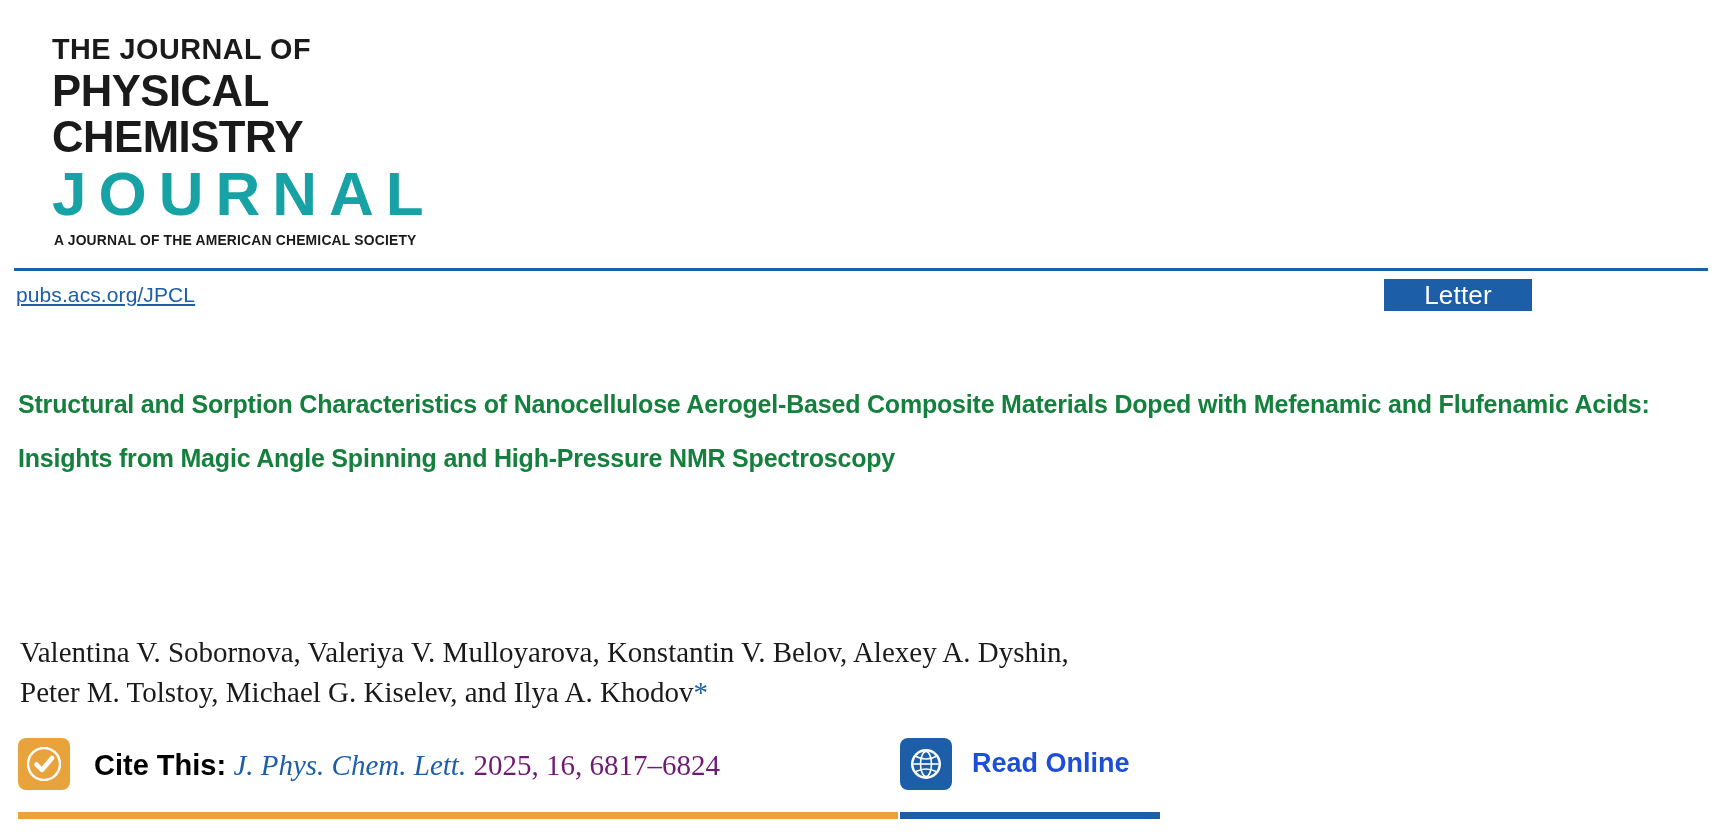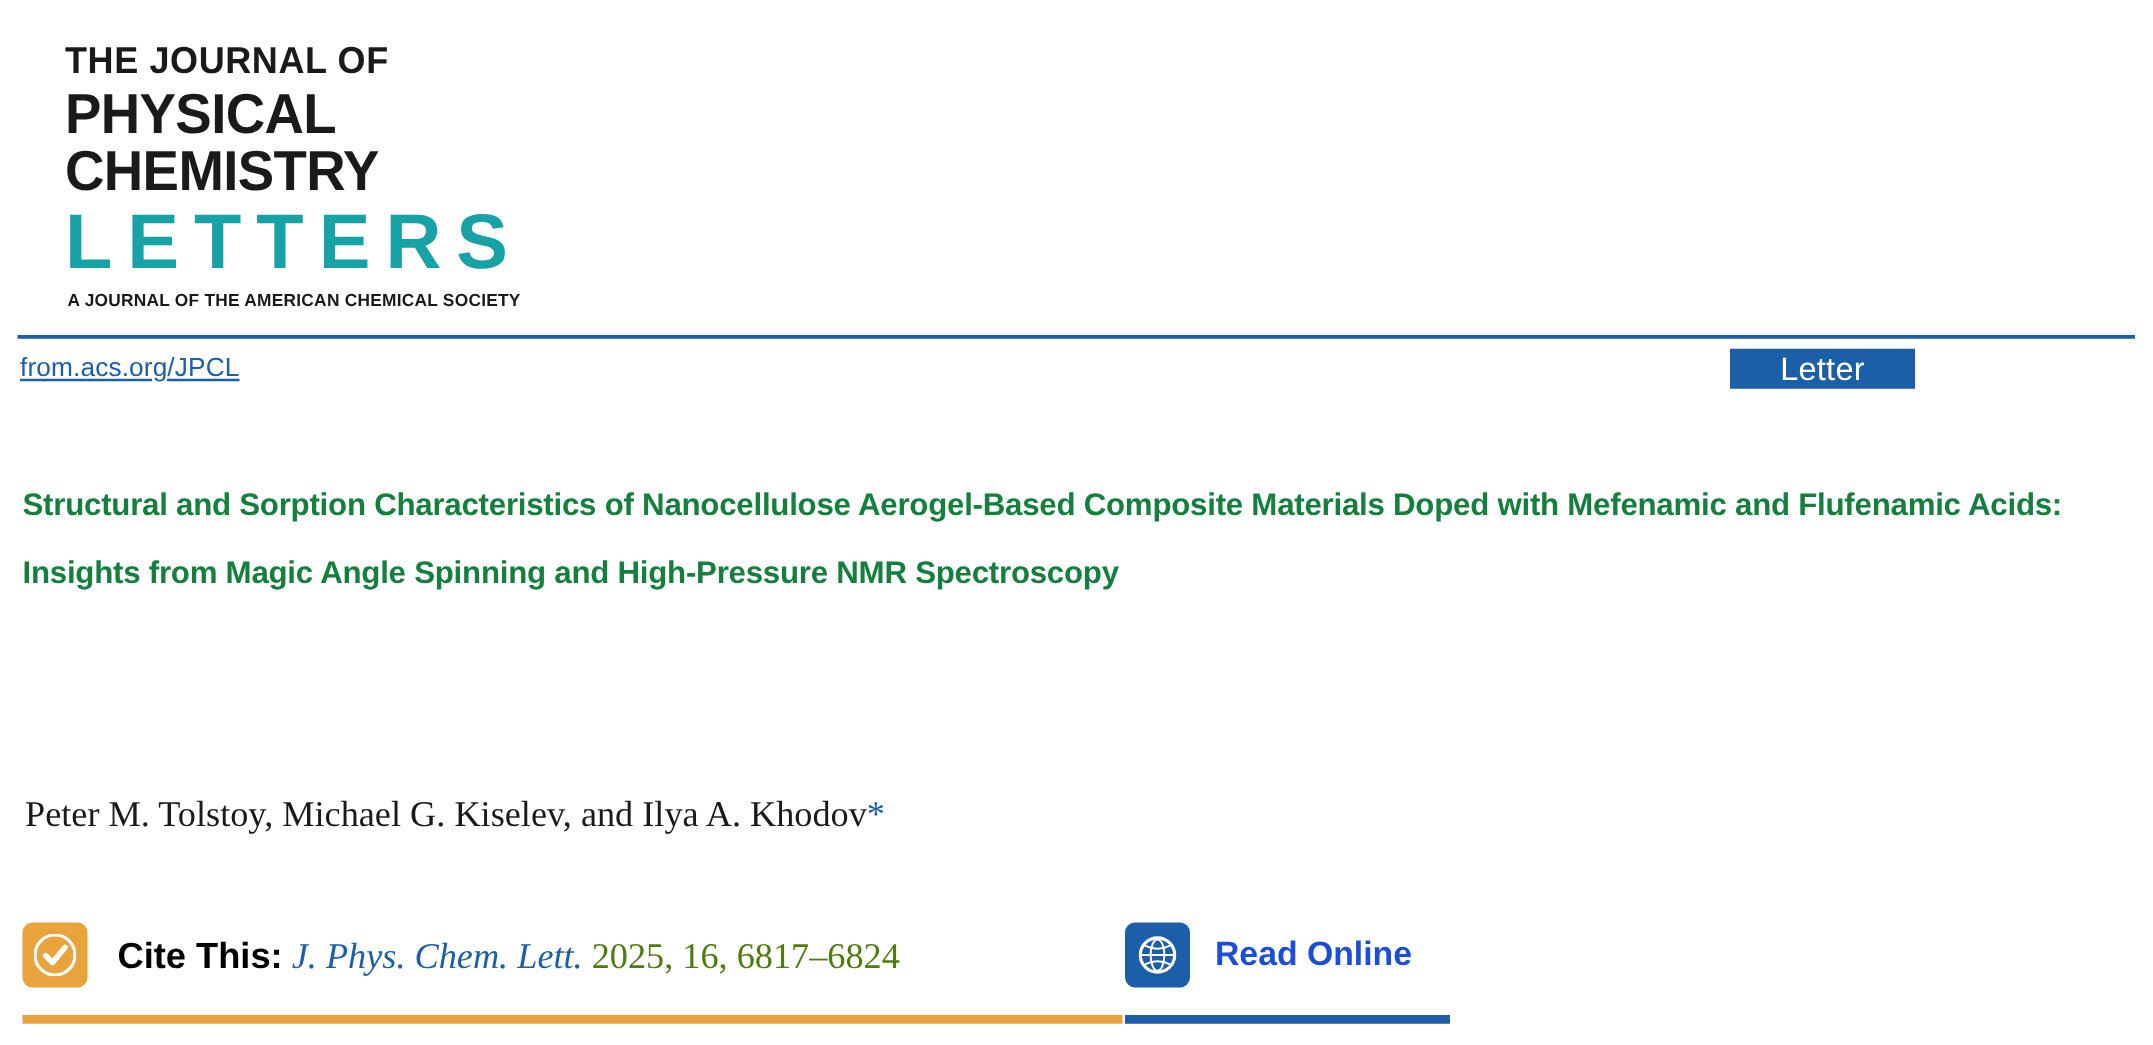--- a/index.html
+++ b/index.html
@@ -176,21 +176,21 @@
     font-family: "Liberation Sans", sans-serif;
     font-weight: bold;
     font-size: 29px;
   }
   .cite-text .journal-abbrev {
     color: #1c5ea8;
     font-style: italic;
     margin-top: 24px;
   }
   .cite-text .cite-rest {
-    color: #4d7c0f;
+    color: #701a75;
   }
 
   .read-online {
     position: absolute;
     left: 900px;
     top: 738px;
     width: 260px;
     height: 58px;
   }
   .globe-badge {
@@ -225,33 +225,34 @@
   }
 </style>
 </head>
 <body>
 
 <div class="page">
 
   <div class="masthead">
     <div class="mast-line1">THE JOURNAL OF</div>
     <div class="mast-line2">PHYSICAL CHEMISTRY</div>
-    <div class="mast-line3">LETTERS</div>
+    <div class="mast-line3">JOURNAL</div>
     <div class="mast-line4">A JOURNAL OF THE AMERICAN CHEMICAL SOCIETY</div>
   </div>
 
   <div class="top-rule"></div>
 
-  <a class="journal-url" href="#">from.acs.org/JPCL</a>
+  <a class="journal-url" href="#">pubs.acs.org/JPCL</a>
 
   <div class="letter-badge">Letter</div>
 
   <h1 class="title">Structural and Sorption Characteristics of Nanocellulose Aerogel-Based Composite Materials Doped with Mefenamic and Flufenamic Acids: Insights from Magic Angle Spinning and High-Pressure NMR Spectroscopy</h1>
 
   <div class="authors">
+    <div>Valentina V. Sobornova, Valeriya V. Mulloyarova, Konstantin V. Belov, Alexey A. Dyshin,</div>
     <div>
       <span>Peter M. Tolstoy, Michael G. Kiselev, and Ilya A. Khodov</span><span class="star">*</span>
     </div>
   </div>
 
   <div class="cite-bar">
     <div class="check-badge">
       <svg width="34" height="34" viewBox="0 0 34 34" aria-hidden="true">
         <circle cx="17" cy="17" r="16" fill="none" stroke="#ffffff" stroke-width="2.5"></circle>
         <path d="M9.5 17.5 L15 23 L25 11" fill="none" stroke="#ffffff" stroke-width="4.5" stroke-linecap="round" stroke-linejoin="round"></path>

